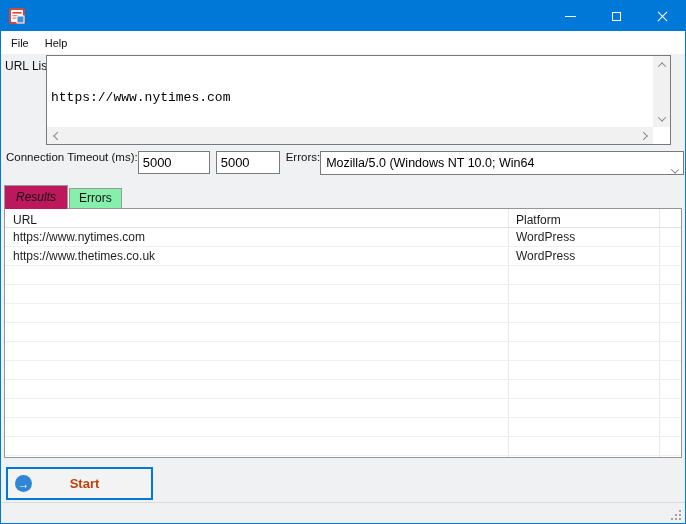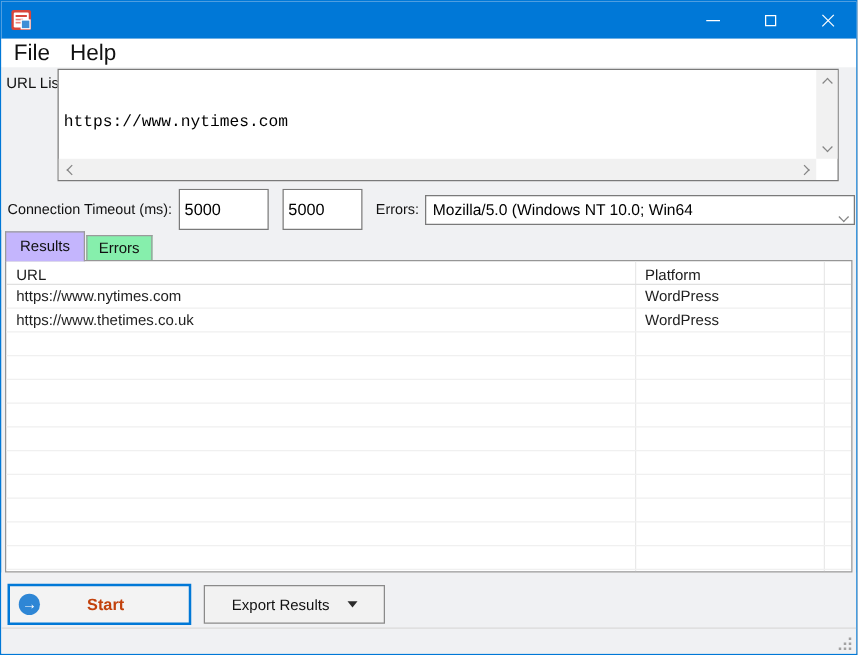--- a/index.html
+++ b/index.html
@@ -18,21 +18,21 @@
   .glyph-min{ width:11px; height:1px; background:#fff; }
   .glyph-max{ width:9px; height:9px; border:1px solid #fff; }
   .glyph-close{ position:relative; width:13px; height:13px; }
   .glyph-close::before,.glyph-close::after{
     content:""; position:absolute; left:0; top:6px; width:13px; height:1.2px; background:#fff;
   }
   .glyph-close::before{ transform:rotate(45deg); }
   .glyph-close::after{ transform:rotate(-45deg); }
   
   .menubar{ height:23px; background:#fff; display:flex; align-items:center; padding-left:2px; }
-  .menu-item{ font-size:18px; color:#111; padding:2px 8px; }
+  .menu-item{ font-size:11px; color:#111; padding:2px 8px; }
   
   .top-panel{ position:relative; height:97px; background:#f0f1f3; }
   .url-label{ position:absolute; left:4px; top:5px; font-size:12px; color:#111; }
   .textbox{
     position:absolute; left:45px; top:1px; right:14px; height:90px;
     background:#fff; border:1px solid #7a7a7a;
   }
   .textbox-content{
     position:absolute; left:1px; top:1px; right:18px; bottom:18px; overflow:hidden;
     font-family:"Liberation Mono","DejaVu Sans Mono",monospace; font-size:13px;
@@ -42,38 +42,38 @@
   .hscroll{ position:absolute; left:0; bottom:0; right:17px; height:17px; background:#f1f1f1; }
   .scroll-btn{ position:absolute; width:17px; height:17px; display:flex; align-items:center; justify-content:center; }
   .vscroll .up{ top:0; } .vscroll .down{ bottom:0; }
   .hscroll .left{ left:0; } .hscroll .right{ right:0; }
   .chev{ width:6px; height:6px; border-left:1.4px solid #858585; border-top:1.4px solid #858585; }
   .chev.up{ transform:rotate(45deg) translate(1px,1px); }
   .chev.down{ transform:rotate(225deg) translate(1px,1px); }
   .chev.left{ transform:rotate(-45deg) translate(1px,1px); }
   .chev.right{ transform:rotate(135deg) translate(1px,1px); }
   
-  .options{ height:33px; display:flex; align-items:center; padding:0 1px 0 5px; gap:5px; background:#f0f1f3; }
+  .options{ height:33px; display:flex; align-items:flex-start; padding:0 1px 0 5px; background:#f0f1f3; }
   .opt-label{ font-size:11.5px; color:#111; white-space:nowrap; }
   .opt-input{
-    height:33px; border:1px solid #7a7a7a; background:#fff; font-size:13px;
+    height:23px; border:1px solid #7a7a7a; background:#fff; font-size:13px;
     font-family:"Liberation Sans",sans-serif; padding:0 4px; color:#000;
   }
   .opt-input.w1{ width:72px; margin-right:6px; }
   .opt-input.w2{ width:64px; margin-right:6px; }
   .combo{
     height:24px; flex:1; border:1px solid #7a7a7a; background:#fff;
     display:flex; align-items:center; padding:0 22px 0 5px; position:relative; overflow:hidden;
   }
   .combo-text{ font-size:12.5px; color:#000; white-space:nowrap; overflow:hidden; }
   .combo .chevwrap{ position:absolute; right:5px; top:8px; }
   
   .tabs{ display:flex; align-items:flex-end; height:24px; padding-left:3px; position:relative; z-index:2; }
   .tab{ font-size:12px; color:#111; border:1px solid #9a9a9a; border-bottom:none; background:#86efac; padding:2px 9px 3px 9px; }
-  .tab.active{ background:#c4b5fd; padding:4px 11px 5px 11px; margin-bottom:-1px; position:relative; }
+  .tab.active{ background:#be185d; padding:4px 11px 5px 11px; margin-bottom:-1px; position:relative;font-style:italic; }
   .tab.inactive{ margin-left:1px; }
   
   .panel{
     position:relative; margin:0 3px; height:250px; background:#fff;
     border:1px solid #969696; z-index:1; overflow:hidden;
   }
   .vline{ position:absolute; top:0; bottom:0; width:1px; background:#e9e9e9; }
   .vline.c1{ left:503px; } .vline.c2{ left:654px; }
   .thead{ position:relative; height:19px; border-bottom:1px solid #e0e0e0; }
   .th{ position:absolute; top:4px; font-size:12px; color:#1a1a1a; }
@@ -209,24 +209,20 @@
 
   </div>
 
   <div class="actions">
     <div class="btn-start">
       <div class="start-ico">
           <span>→</span>
         </div>
       <span class="label">Start</span>
     </div>
-    <div class="btn-export">
-      <span class="label">Export Results</span>
-      <span class="caret-down"></span>
-    </div>
   </div>
 
   <div class="statusbar">
     <div class="grip">
       <i class="d1"></i>
         <i class="d2"></i>
         <i class="d3"></i>
         <i class="d4"></i>
         <i class="d5"></i>
         <i class="d6"></i>

